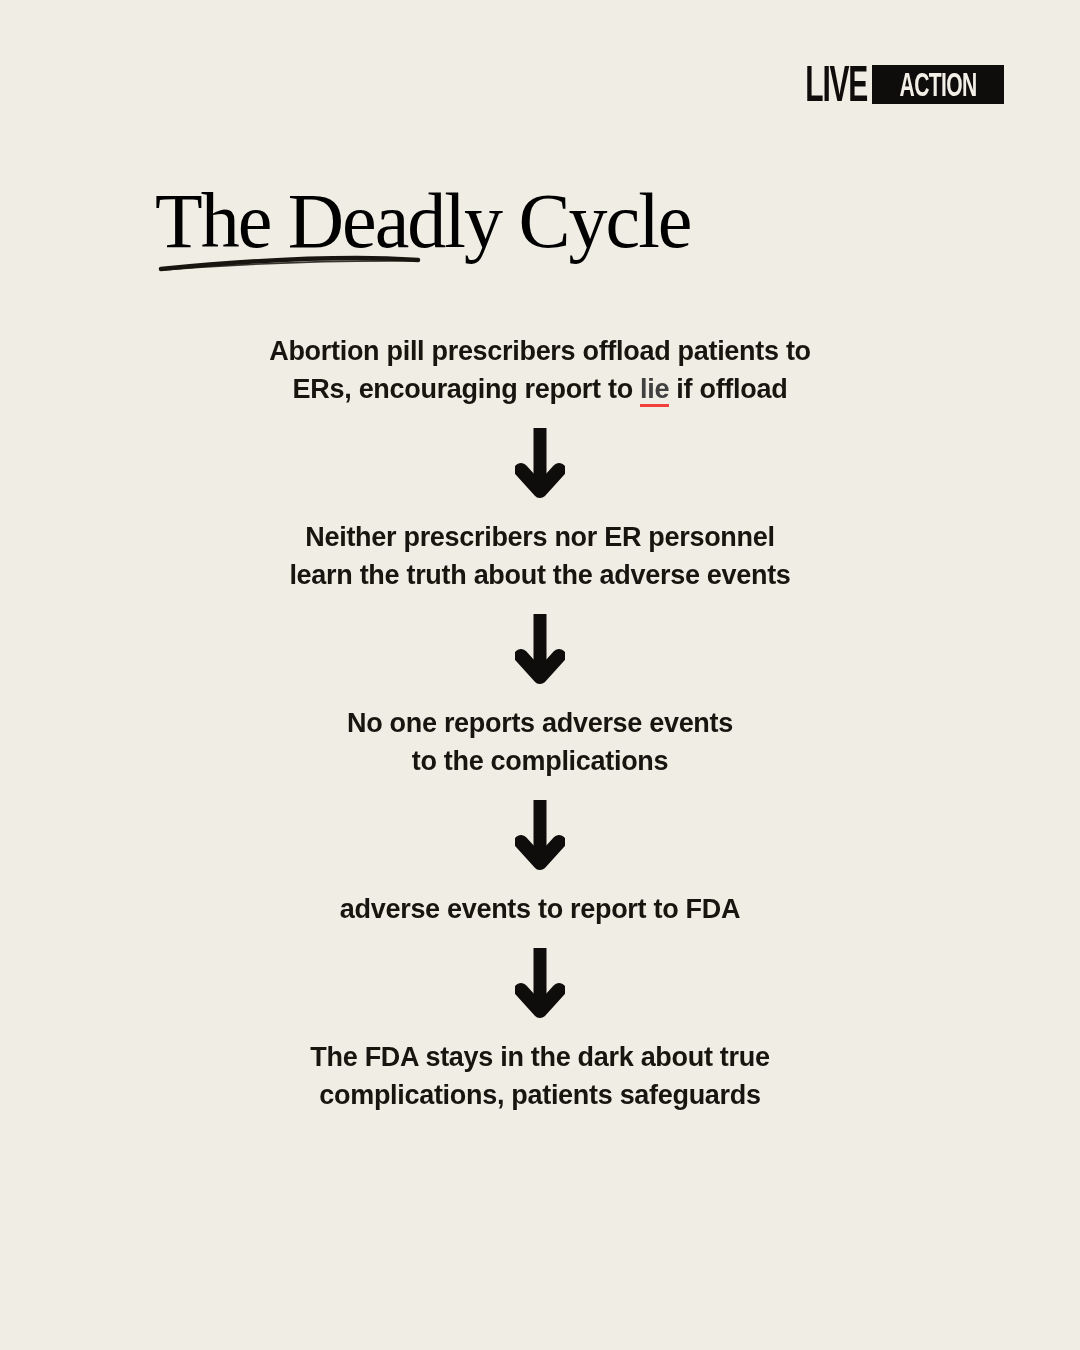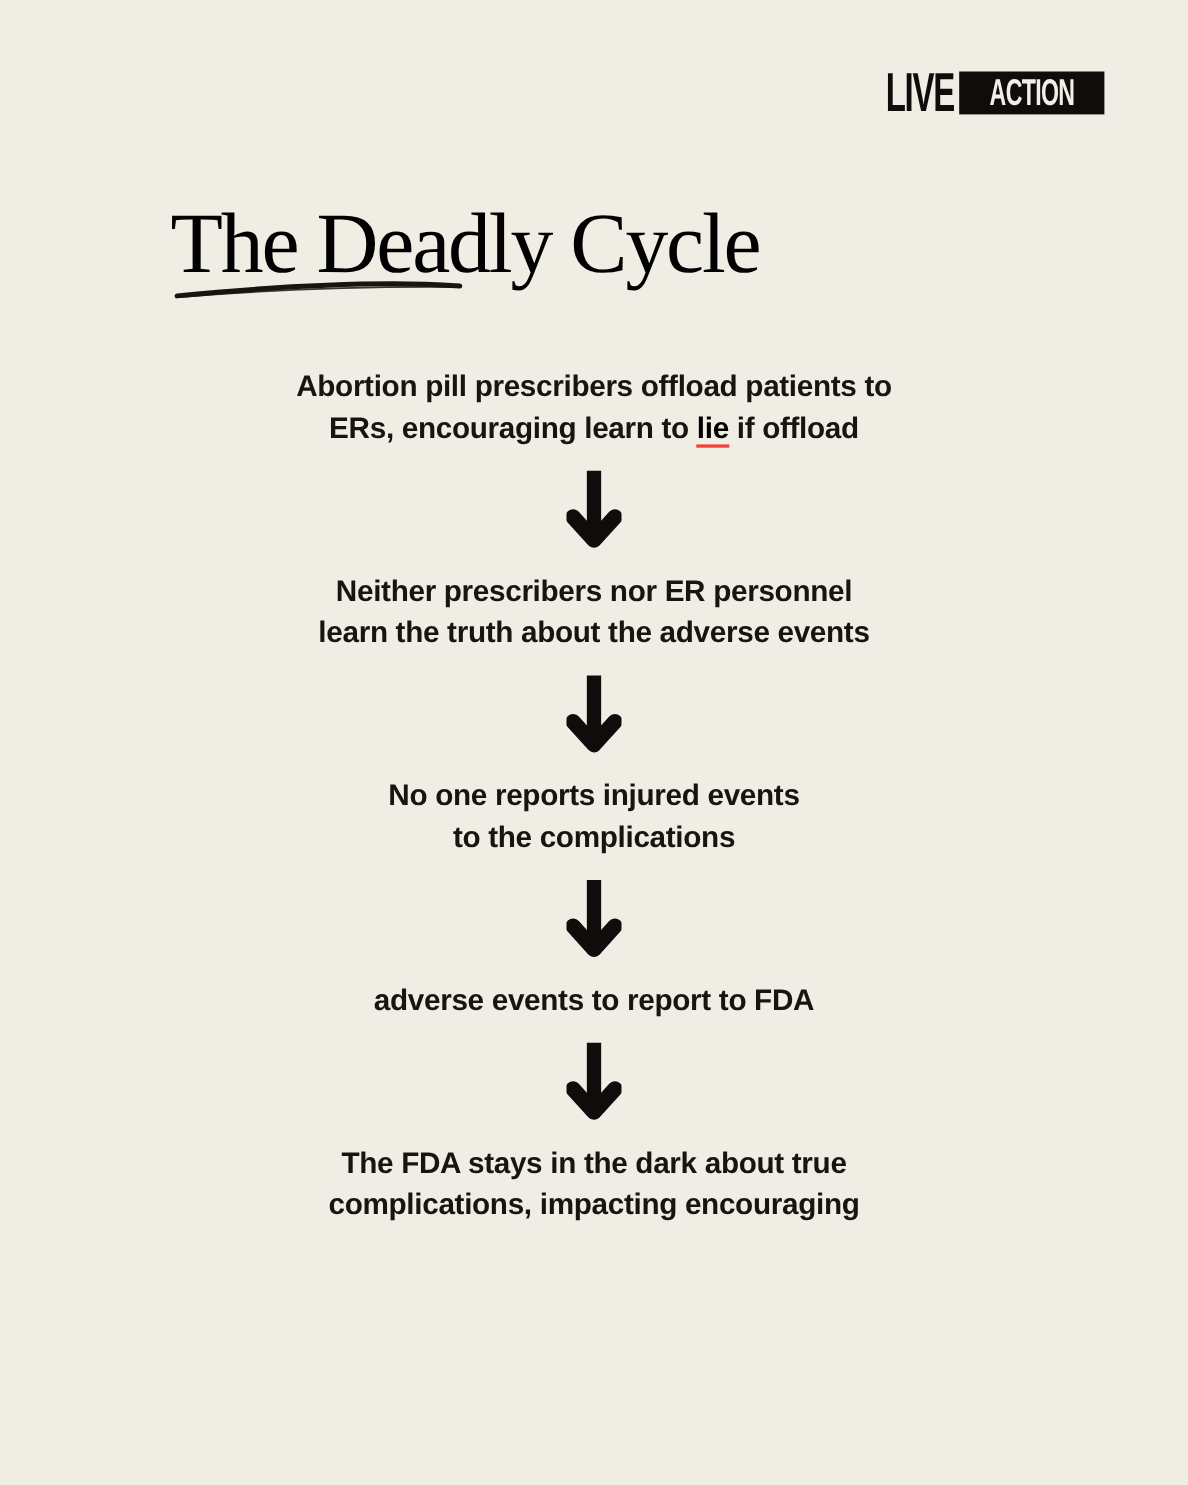--- a/index.html
+++ b/index.html
@@ -89,21 +89,21 @@
   .step {
     font-size: 27px;
     line-height: 38px;
     font-weight: bold;
     text-align: center;
     letter-spacing: -0.3px;
     color: #17150f;
   }
   .step .line { display: block; }
   .hl {
-    color: #000000;
+    color: #404040;
     border-bottom: 3px solid #f1403c;
     padding-bottom: 0px;
   }
   .arrow {
     display: block;
     width: 50px;
     height: 76px;
   }
   .arrow path { stroke: #0e0d0b; fill: none; }
   .arrow .stem { stroke-width: 13; stroke-linecap: butt; }
@@ -125,56 +125,56 @@
 
   <svg class="title-underline" viewBox="0 0 265 22" aria-hidden="true">
     <path d="M4 17 C 55 12, 130 6, 200 6 C 225 6, 245 7, 261 8" fill="none" stroke="#17150f" stroke-width="4.5" stroke-linecap="round"></path>
     <path d="M6 18 C 70 13, 150 8, 258 9" fill="none" stroke="#17150f" stroke-width="1.6" stroke-linecap="round" opacity="0.85"></path>
   </svg>
 
   <main class="flow">
 
     <p class="step">
       <span class="line">Abortion pill prescribers offload patients to</span>
-      <span class="line"><span>ERs, encouraging learn to </span><span class="hl">lie</span><span> if offload</span></span>
+      <span class="line"><span>ERs, encouraging report to </span><span class="hl">lie</span><span> if offload</span></span>
     </p>
 
     <svg class="arrow" viewBox="0 0 50 76" aria-hidden="true">
       <path class="stem" d="M25 3 L25 58"></path>
       <path class="head" d="M6 45 L25 66 L44 45"></path>
     </svg>
 
     <p class="step">
       <span class="line">Neither prescribers nor ER personnel</span>
       <span class="line">learn the truth about the adverse events</span>
     </p>
 
     <svg class="arrow" viewBox="0 0 50 76" aria-hidden="true">
       <path class="stem" d="M25 3 L25 58"></path>
       <path class="head" d="M6 45 L25 66 L44 45"></path>
     </svg>
 
     <p class="step">
-      <span class="line">No one reports injured events</span>
+      <span class="line">No one reports adverse events</span>
       <span class="line">to the complications</span>
     </p>
 
     <svg class="arrow" viewBox="0 0 50 76" aria-hidden="true">
       <path class="stem" d="M25 3 L25 58"></path>
       <path class="head" d="M6 45 L25 66 L44 45"></path>
     </svg>
 
     <p class="step">
       <span class="line">adverse events to report to FDA</span>
     </p>
 
     <svg class="arrow" viewBox="0 0 50 76" aria-hidden="true">
       <path class="stem" d="M25 3 L25 58"></path>
       <path class="head" d="M6 45 L25 66 L44 45"></path>
     </svg>
 
     <p class="step">
       <span class="line">The FDA stays in the dark about true</span>
-      <span class="line">complications, impacting encouraging</span>
+      <span class="line">complications, patients safeguards</span>
     </p>
 
   </main>
 </div>
 
 </body></html>

